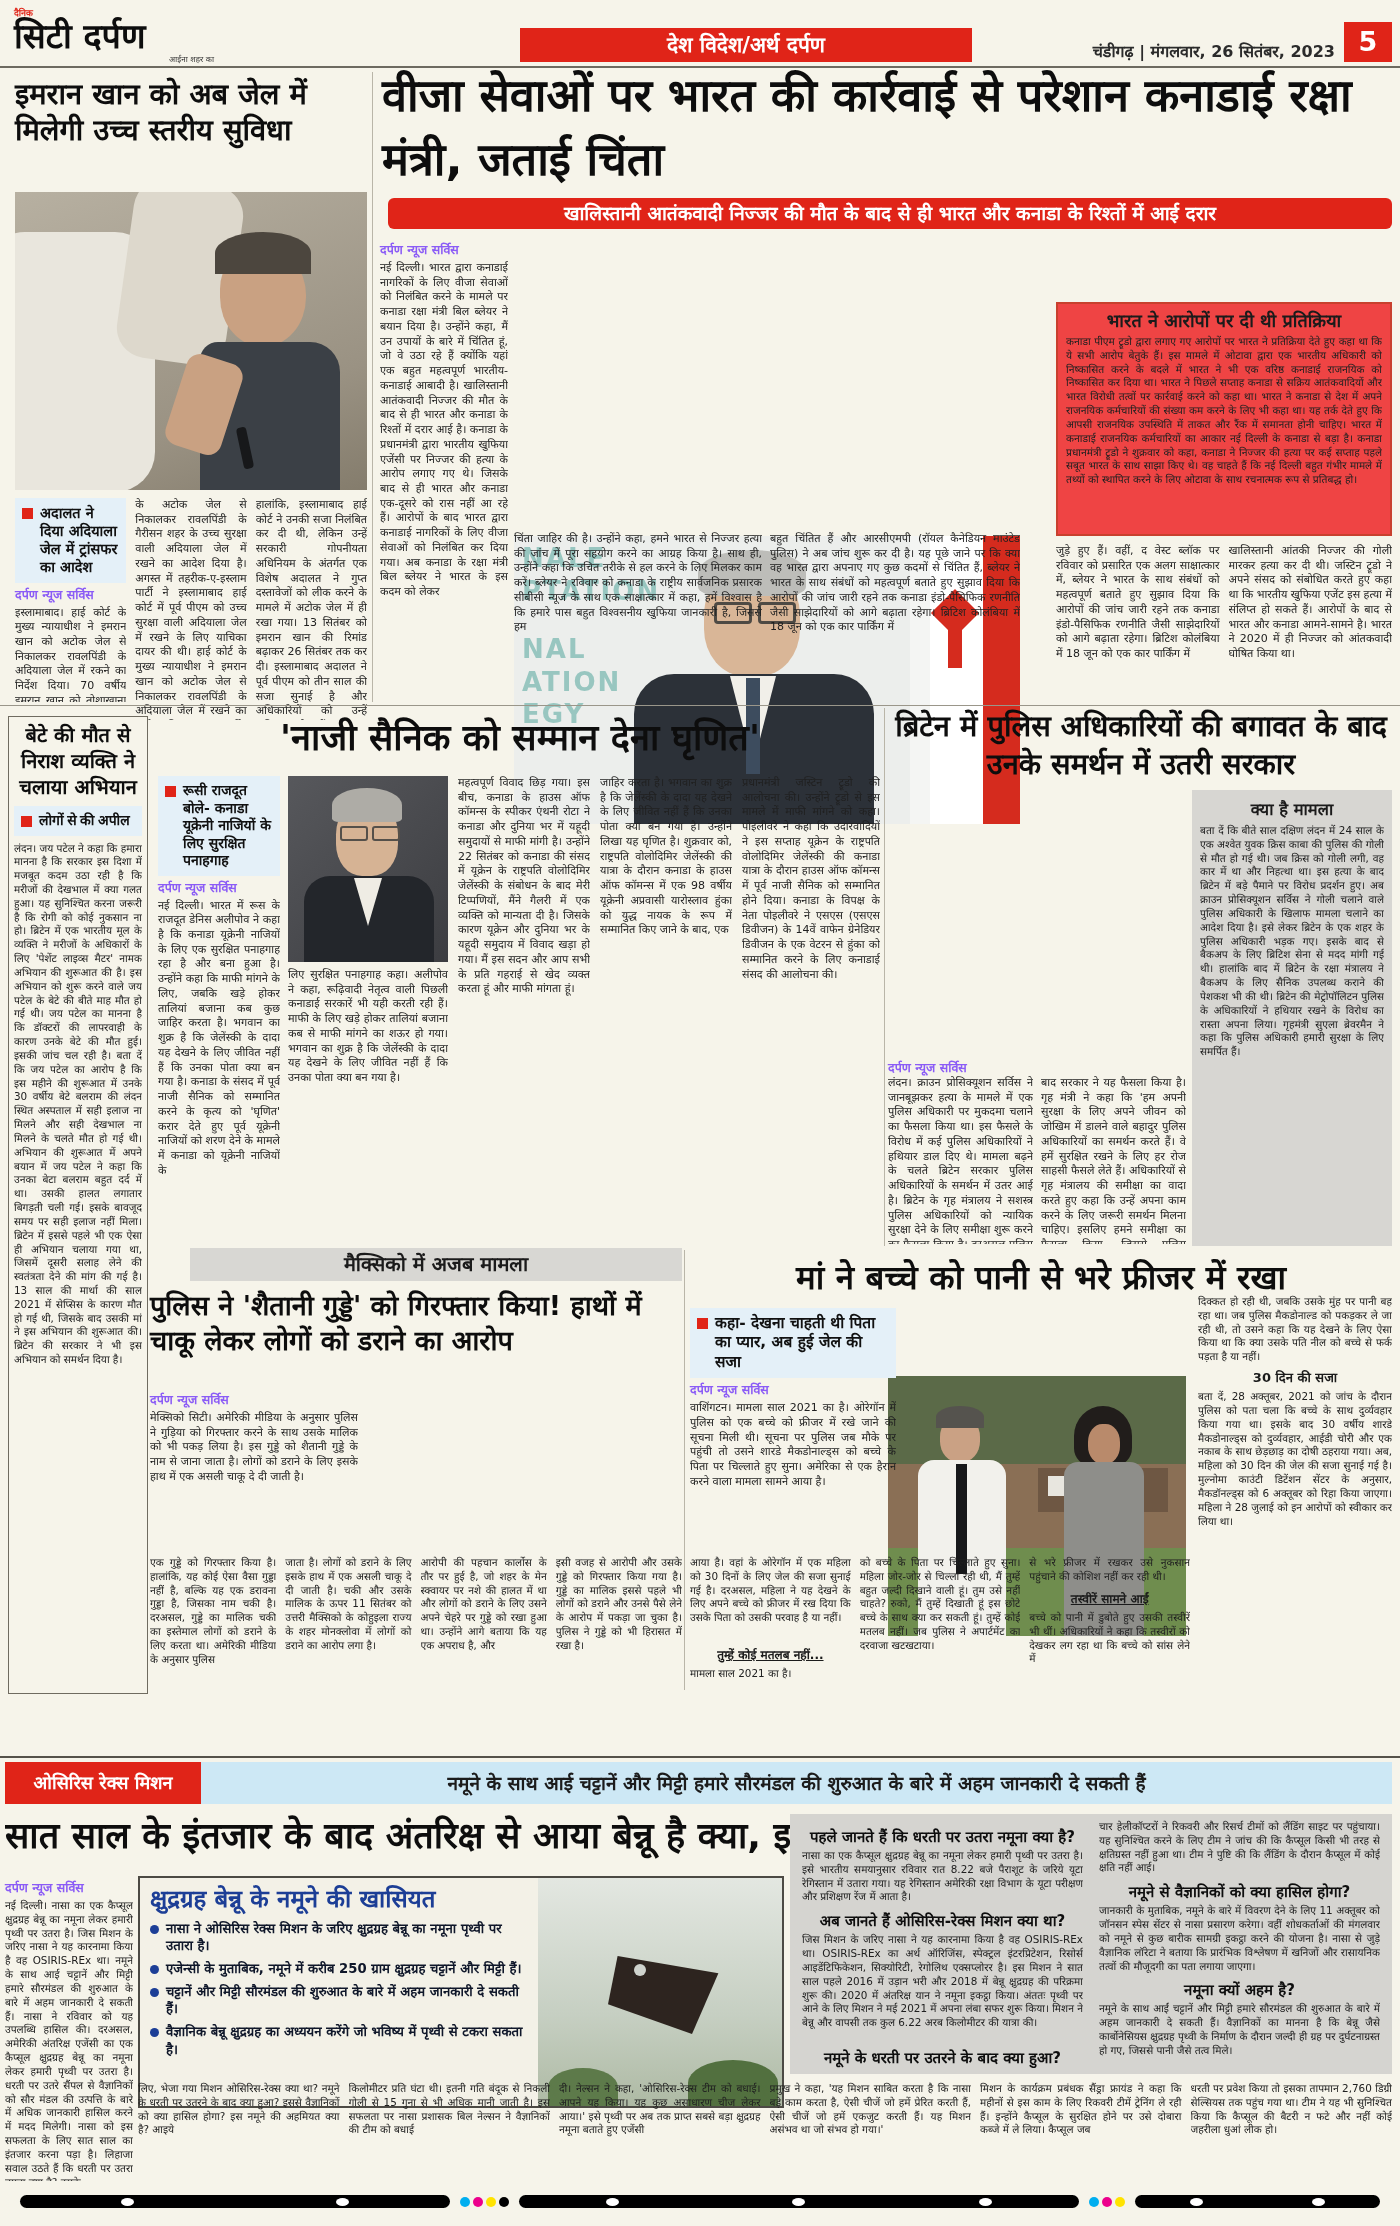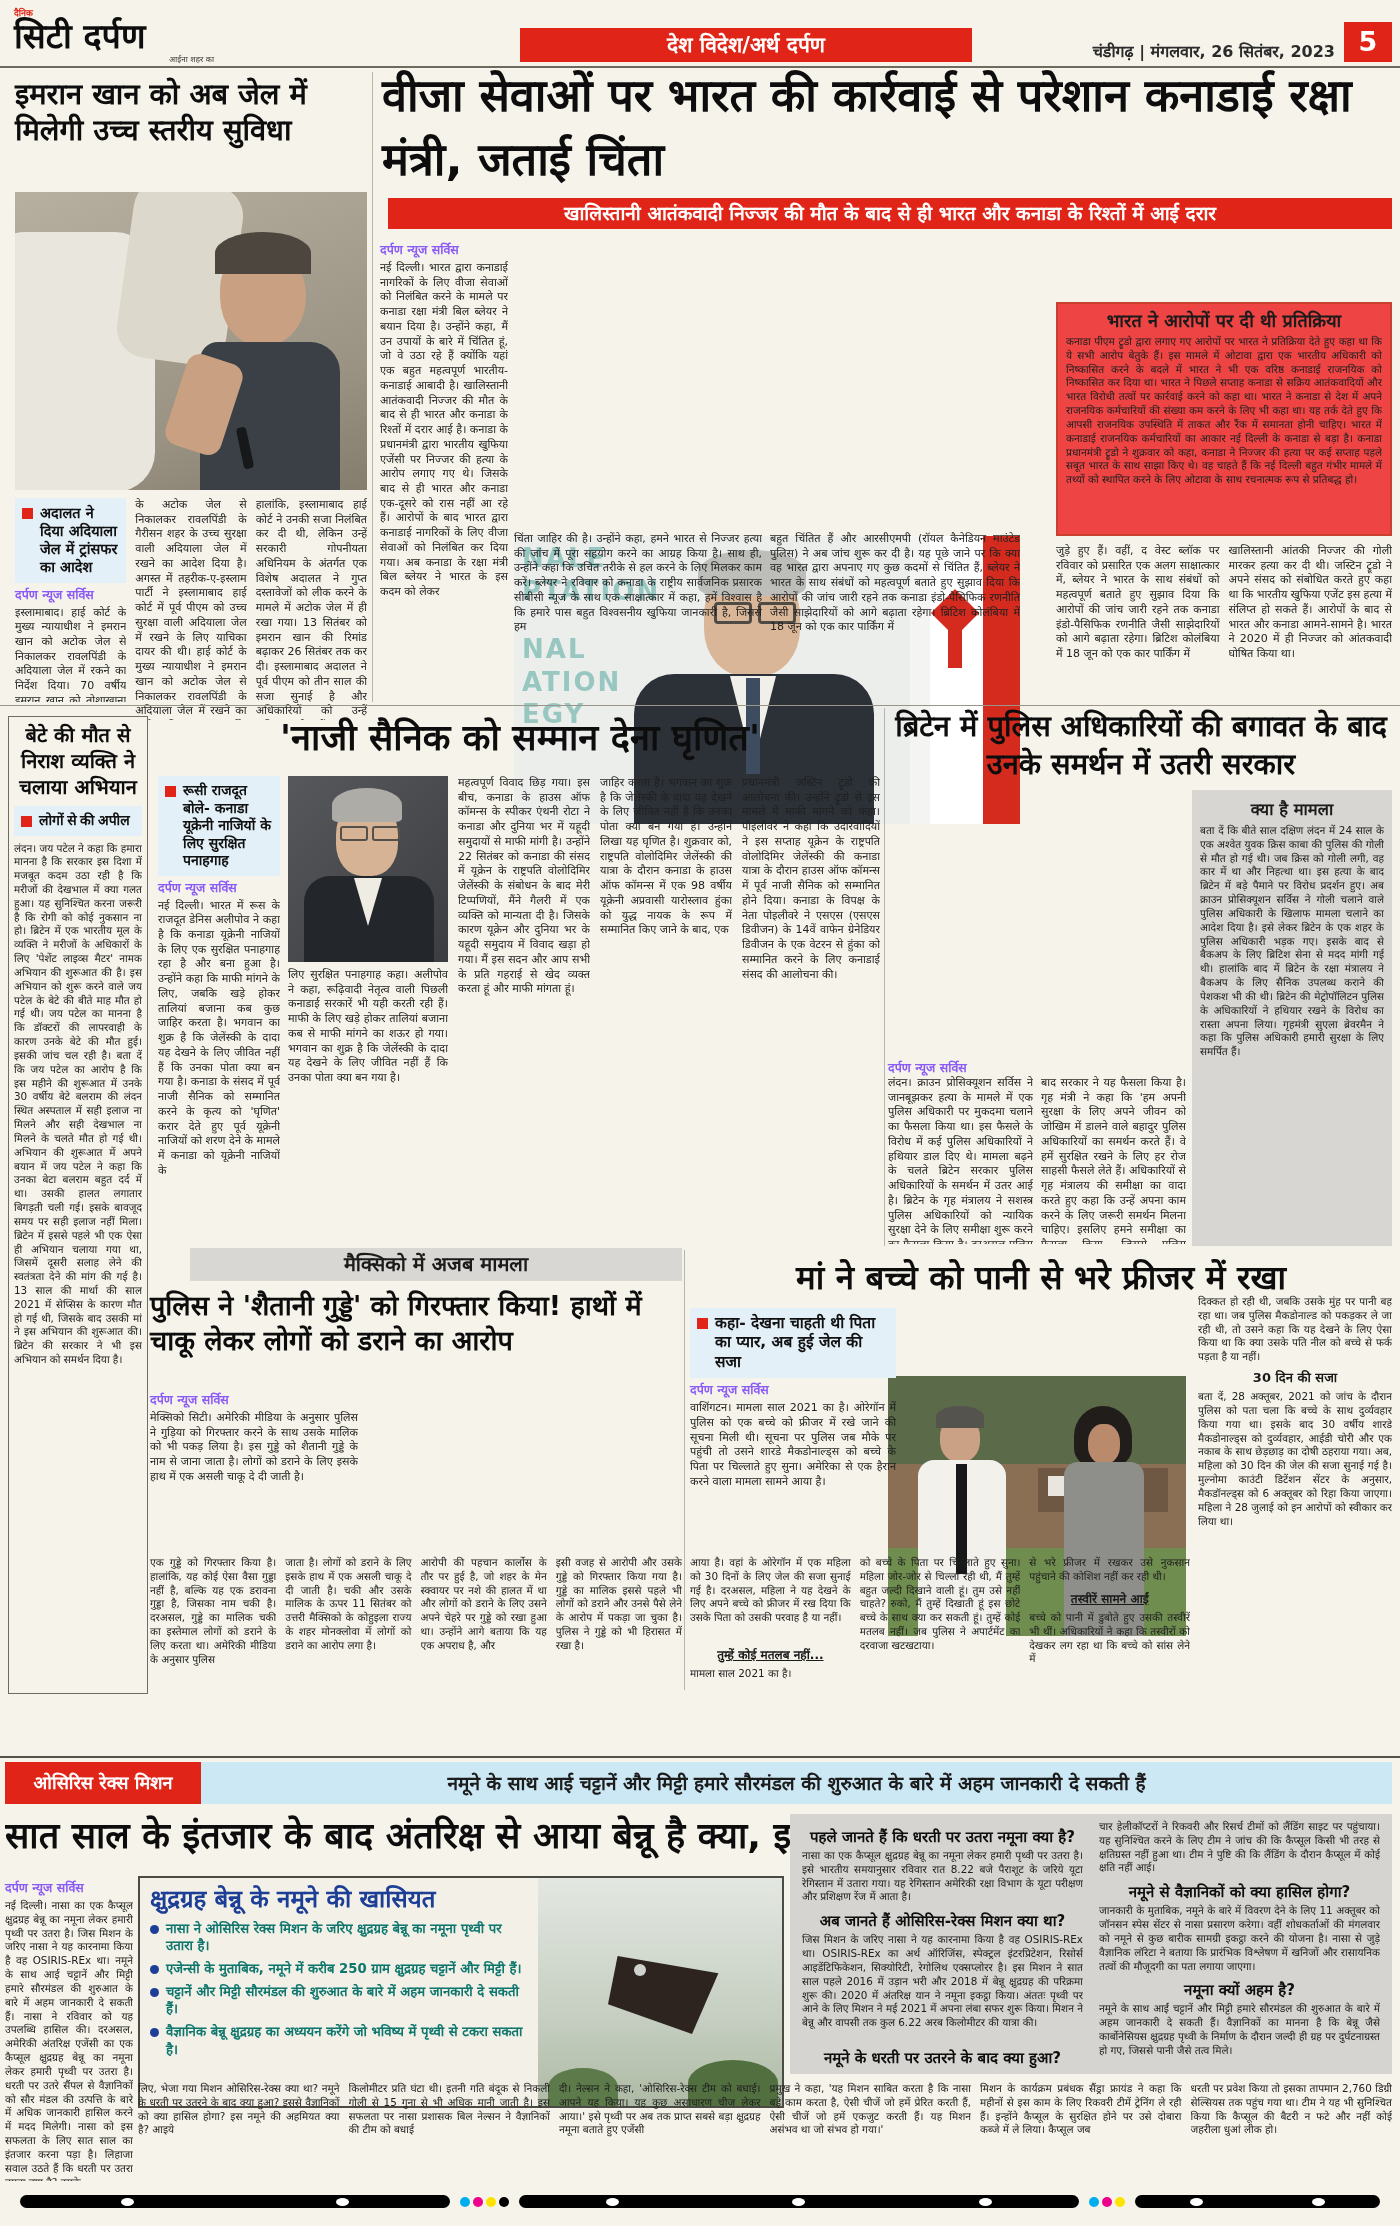--- a/index.html
+++ b/index.html
@@ -12,21 +12,21 @@
   .byline{font-weight:bold;font-size:12.5px;color:#8b5cf6;margin:3px 0;}
   .subbox{background:#e4f0f8;padding:6px 7px;display:flex;gap:7px;align-items:flex-start;}
   .redsq{width:11px;height:11px;background:#e02418;flex:none;margin-top:4px;}
   .subtxt{font-weight:bold;font-size:15.5px;line-height:1.25;color:#111;}
   .photo{position:relative;overflow:hidden;}
   .colrow{display:flex;gap:9px;}
   .colrow > div{flex:1;}
   .vline{width:1px;background:#b9b5a8;}
   .hline{height:1px;background:#9a968a;}
   .qhead{font-weight:bold;font-size:15px;text-align:center;margin:6px 0 3px;color:#0e0e0e;}
-  .bullet{position:relative;padding-left:16px;font-weight:bold;font-size:13.2px;line-height:1.3;margin:6px 0;color:#0f766e;}
+  .bullet{position:relative;padding-left:16px;font-weight:bold;font-size:13.2px;line-height:1.3;margin:6px 0;color:#0f172a;}
   .bullet::before{content:"";position:absolute;left:0;top:5px;width:9px;height:9px;border-radius:50%;background:#1c3e96;}
   .center-sub{font-weight:bold;text-align:center;font-size:12px;margin:4px 0;}
   .regbar{height:13px;background:#000;border-radius:7px;display:flex;align-items:center;justify-content:space-around;}
   .regdot{width:13px;height:8px;border-radius:50%;background:#fff;}
   .cdot{width:10px;height:10px;border-radius:50%;}
 </style>
 </head>
 <body>
 
 <div id="paper">
@@ -60,21 +60,21 @@
       <div class="byline">दर्पण न्यूज सर्विस</div>
       <div class="body" style="height:96px;">इस्लामाबाद। हाई कोर्ट के मुख्य न्यायाधीश ने इमरान खान को अटोक जेल से निकालकर रावलपिंडी के अदियाला जेल में रकने का निर्देश दिया। 70 वर्षीय इमरान खान को तोशाखाना भ्रष्टाचार मामले में सजा के तौर पर पांच अगस्त से ही अटोक जेल में रखा गया है। पाकिस्तान की एक शीर्ष अदालत ने सोमवार को अधिकारियों से पूर्व प्रधानमंत्री इमरान खान को पंजाब प्रांत</div>
     </div>
     <div class="body" style="height:222px;">के अटोक जेल से निकालकर रावलपिंडी के गैरीसन शहर के उच्च सुरक्षा वाली अदियाला जेल में रखने का आदेश दिया है। अगस्त में तहरीक-ए-इस्लाम पार्टी ने इस्लामाबाद हाई कोर्ट में पूर्व पीएम को उच्च सुरक्षा वाली अदियाला जेल में रखने के लिए याचिका दायर की थी। हाई कोर्ट के मुख्य न्यायाधीश ने इमरान खान को अटोक जेल से निकालकर रावलपिंडी के अदियाला जेल में रखने का निर्देश दिया। 70 वर्षीय इमरान खान को तोशाखाना भ्रष्टाचार मामले में सजा के तौर पर पांच अगस्त से ही अटोक जेल में रखा गया है।</div>
     <div class="body" style="height:222px;">हालांकि, इस्लामाबाद हाई कोर्ट ने उनकी सजा निलंबित कर दी थी, लेकिन उन्हें सरकारी गोपनीयता अधिनियम के अंतर्गत एक विशेष अदालत ने गुप्त दस्तावेजों को लीक करने के मामले में अटोक जेल में ही रखा गया। 13 सितंबर को इमरान खान की रिमांड बढ़ाकर 26 सितंबर तक कर दी। इस्लामाबाद अदालत ने पूर्व पीएम को तीन साल की सजा सुनाई है और अधिकारियों को उन्हें अदियाला जेल में रखने का भी आदेश दिया है। बता दें कि गिरफ्तारी के बाद से ही इमरान खान को अटोक जेल में रखा गया है।</div>
   </div>
 
   <div class="abs vline" style="left:372px;top:72px;height:630px;"></div>
 
   <div class="abs hl" style="left:382px;top:64px;width:1012px;font-size:45px;line-height:1.42;">वीजा सेवाओं पर भारत की कार्रवाई से परेशान कनाडाई रक्षा मंत्री, जताई चिंता</div>
-  <div class="abs" style="left:388px;top:198px;width:1004px;height:31px;background:#e02418;color:#fff;font-weight:bold;font-size:19px;text-align:center;line-height:31px;">खालिस्तानी आतंकवादी निज्जर की मौत के बाद से ही भारत और कनाडा के रिश्तों में आई दरार</div>
+  <div class="abs" style="left:388px;top:198px;width:1004px;height:31px;background:#e02418;color:#fff;font-weight:bold;font-size:19px;text-align:center;line-height:31px;border-radius:6px;">खालिस्तानी आतंकवादी निज्जर की मौत के बाद से ही भारत और कनाडा के रिश्तों में आई दरार</div>
   <div class="abs" style="left:380px;top:238px;width:128px;height:464px;">
     <div class="byline">दर्पण न्यूज सर्विस</div>
     <div class="body" style="height:440px;">नई दिल्ली। भारत द्वारा कनाडाई नागरिकों के लिए वीजा सेवाओं को निलंबित करने के मामले पर कनाडा रक्षा मंत्री बिल ब्लेयर ने बयान दिया है। उन्होंने कहा, मैं उन उपायों के बारे में चिंतित हूं, जो वे उठा रहे हैं क्योंकि यहां एक बहुत महत्वपूर्ण भारतीय-कनाडाई आबादी है। खालिस्तानी आतंकवादी निज्जर की मौत के बाद से ही भारत और कनाडा के रिश्तों में दरार आई है। कनाडा के प्रधानमंत्री द्वारा भारतीय खुफिया एजेंसी पर निज्जर की हत्या के आरोप लगाए गए थे। जिसके बाद से ही भारत और कनाडा एक-दूसरे को रास नहीं आ रहे हैं। आरोपों के बाद भारत द्वारा कनाडाई नागरिकों के लिए वीजा सेवाओं को निलंबित कर दिया गया। अब कनाडा के रक्षा मंत्री बिल ब्लेयर ने भारत के इस कदम को लेकर</div>
   </div>
   <div class="abs photo" style="left:514px;top:238px;width:506px;height:288px;background:#eceeec;">
     <div class="abs" style="left:8px;top:6px;font-weight:bold;font-size:26px;letter-spacing:2px;color:#98c6c0;line-height:1.25;">
       <div>NALE</div>
       <div>PTATION</div>
       <div style="margin-top:26px;">NAL</div>
       <div>ATION</div>

